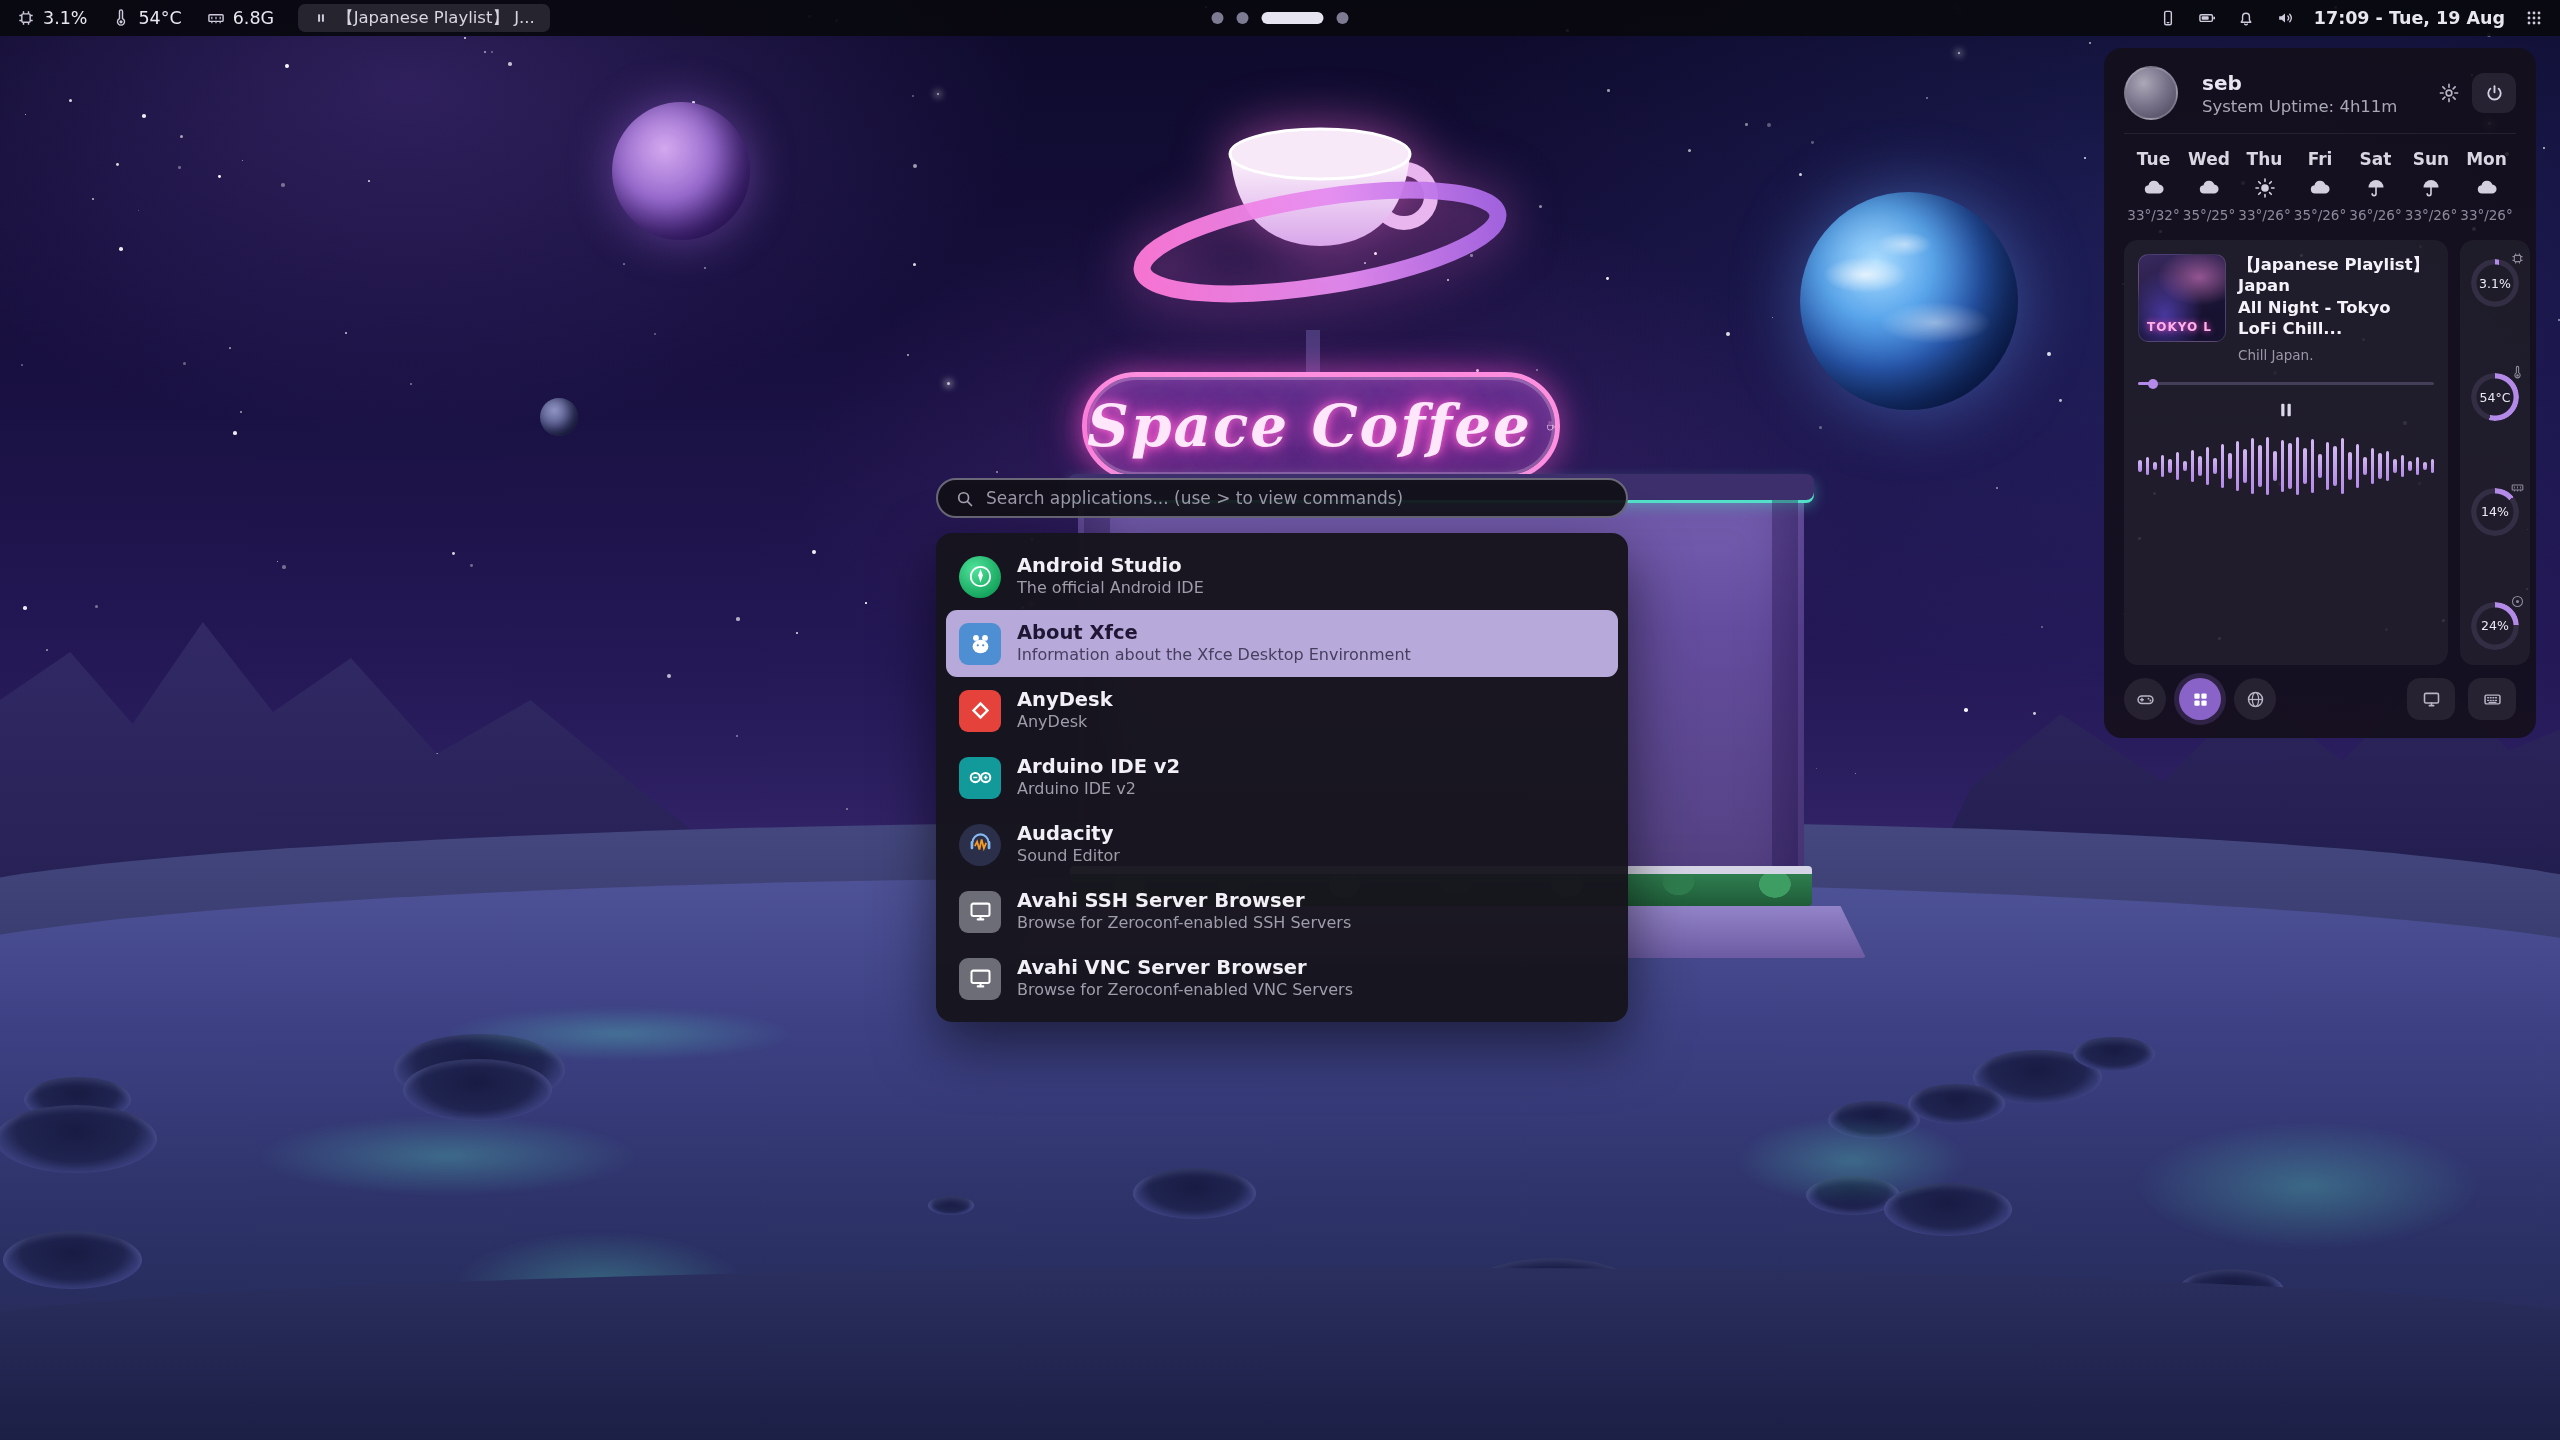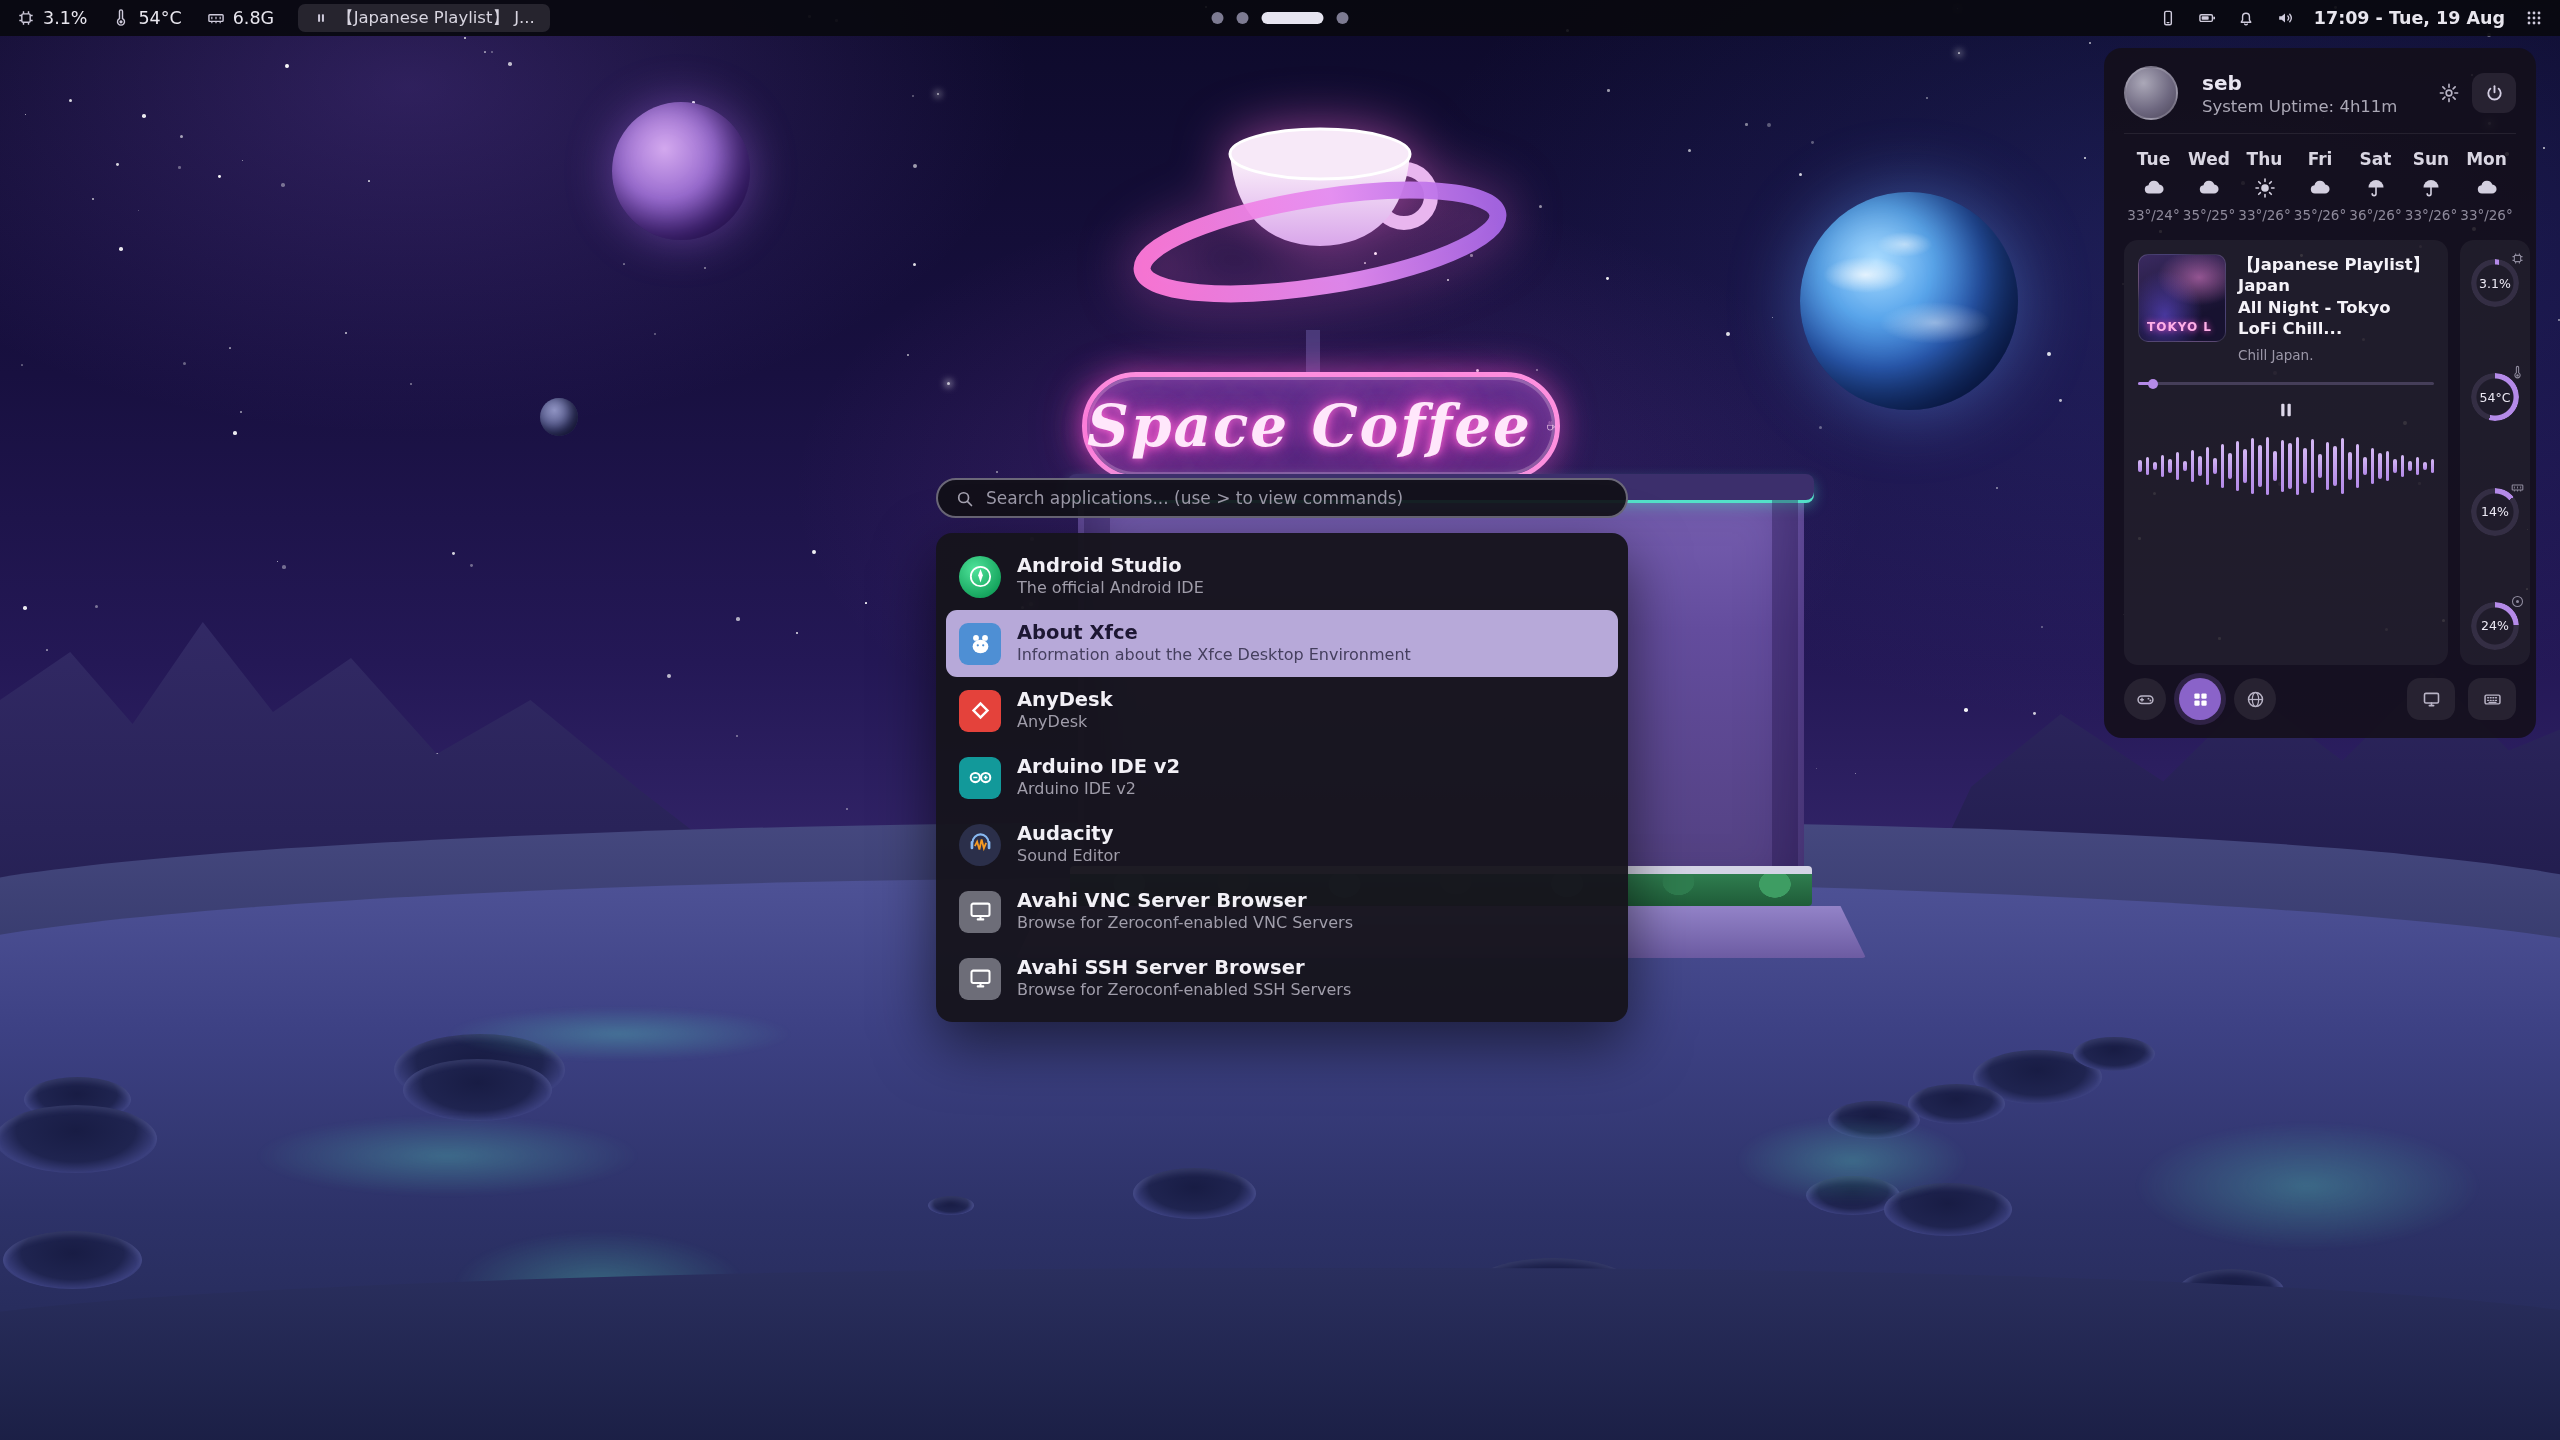--- a/index.html
+++ b/index.html
@@ -665,34 +665,34 @@
           </div>
         </div>
         <div class="result-row">
           <div class="app-icon ic-avahi">
             <svg viewBox="0 0 24 24">
               <rect x="4" y="5" width="16" height="11" rx="1.5" fill="none" stroke="#fff" stroke-width="1.8"></rect>
               <path d="M9.5 19h5M12 16v3" stroke="#fff" stroke-width="1.8" stroke-linecap="round"></path>
             </svg>
           </div>
           <div class="result-text">
+            <div class="result-title">Avahi SSH Server Browser</div>
+            <div class="result-sub">Browse for Zeroconf-enabled SSH Servers</div>
+          </div>
+        </div>
+        <div class="result-row">
+          <div class="app-icon ic-avahi">
+            <svg viewBox="0 0 24 24">
+              <rect x="4" y="5" width="16" height="11" rx="1.5" fill="none" stroke="#fff" stroke-width="1.8"></rect>
+              <path d="M9.5 19h5M12 16v3" stroke="#fff" stroke-width="1.8" stroke-linecap="round"></path>
+            </svg>
+          </div>
+          <div class="result-text">
             <div class="result-title">Avahi VNC Server Browser</div>
             <div class="result-sub">Browse for Zeroconf-enabled VNC Servers</div>
-          </div>
-        </div>
-        <div class="result-row">
-          <div class="app-icon ic-avahi">
-            <svg viewBox="0 0 24 24">
-              <rect x="4" y="5" width="16" height="11" rx="1.5" fill="none" stroke="#fff" stroke-width="1.8"></rect>
-              <path d="M9.5 19h5M12 16v3" stroke="#fff" stroke-width="1.8" stroke-linecap="round"></path>
-            </svg>
-          </div>
-          <div class="result-text">
-            <div class="result-title">Avahi SSH Server Browser</div>
-            <div class="result-sub">Browse for Zeroconf-enabled SSH Servers</div>
           </div>
         </div>
       </div>
   </div>
 
   <aside class="side-panel">
     <div class="profile-row">
       <div class="avatar"></div>
       <div>
         <div class="profile-name">seb</div>
@@ -717,21 +717,21 @@
 
 
     <div class="forecast">
         <div class="fc-col">
           <div class="fc-day">Tue</div>
           <span class="fc-icon">
             <svg viewBox="0 0 24 24">
               <path d="M7 17.5a4.2 4.2 0 0 1-.5-8.37A5.6 5.6 0 0 1 17.3 8.6a3.9 3.9 0 0 1-.4 8.9z" fill="currentColor"></path>
             </svg>
           </span>
-          <div class="fc-temps">33°/24°</div>
+          <div class="fc-temps">33°/32°</div>
         </div>
         <div class="fc-col">
           <div class="fc-day">Wed</div>
           <span class="fc-icon">
             <svg viewBox="0 0 24 24">
               <path d="M7 17.5a4.2 4.2 0 0 1-.5-8.37A5.6 5.6 0 0 1 17.3 8.6a3.9 3.9 0 0 1-.4 8.9z" fill="currentColor"></path>
             </svg>
           </span>
           <div class="fc-temps">35°/25°</div>
         </div>

